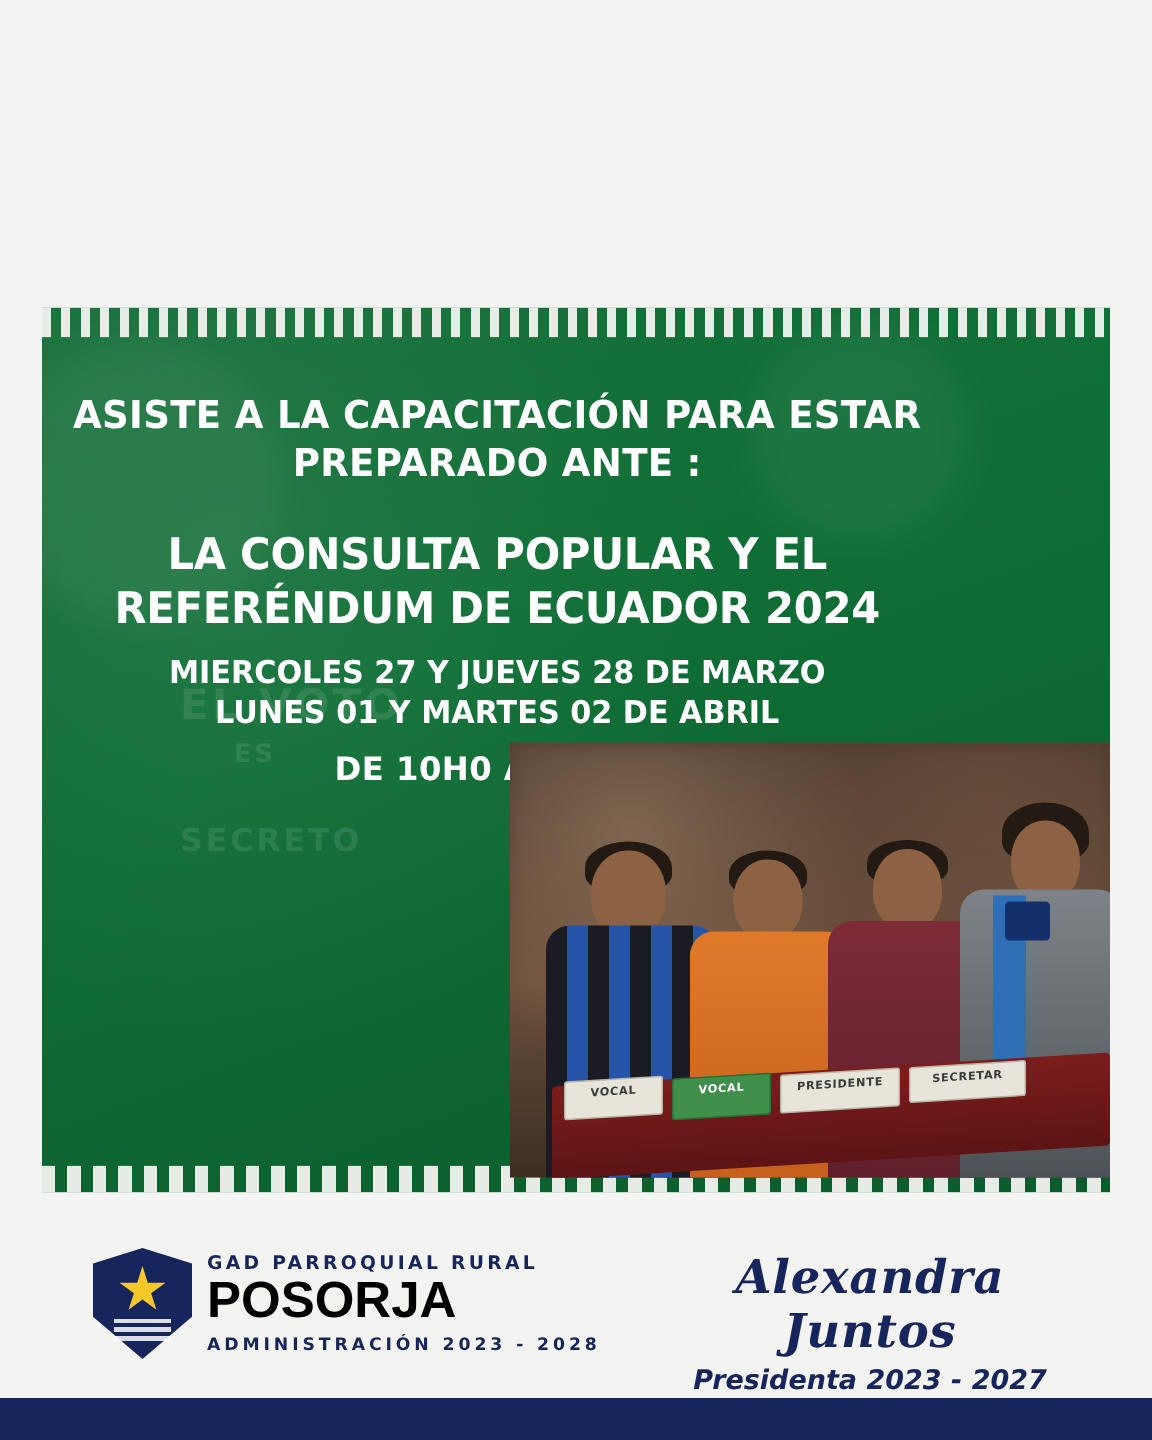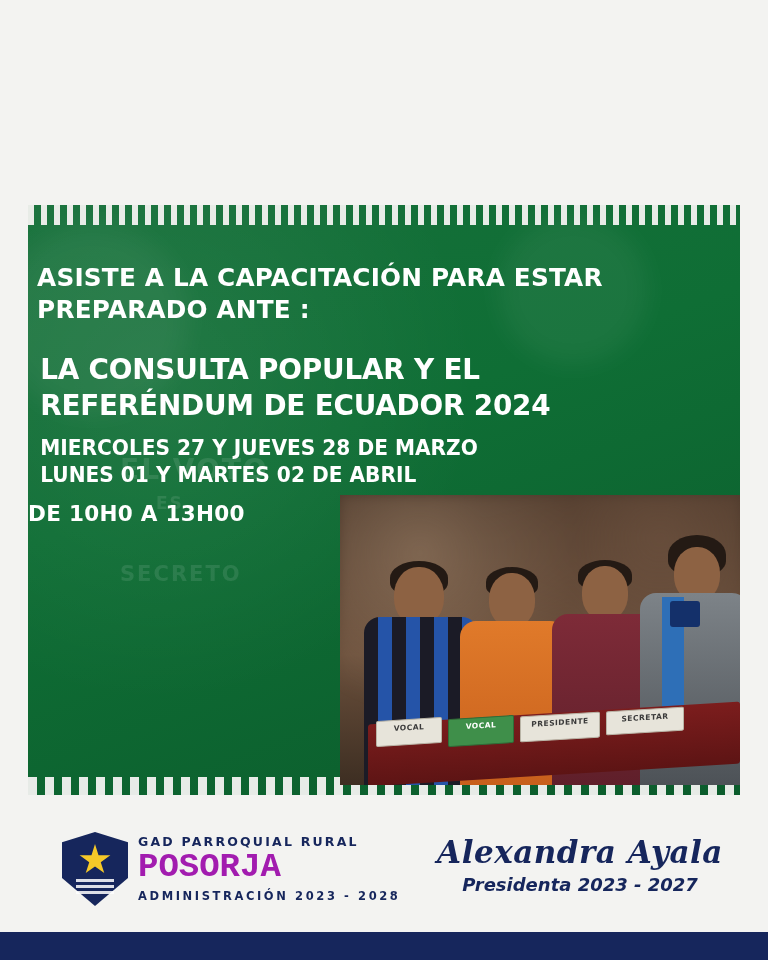--- a/index.html
+++ b/index.html
@@ -111,35 +111,36 @@
   
   .ghost-text {
     position: absolute;
     color: rgba(255,255,255,0.10);
     font-weight: 700;
     font-family: "DejaVu Sans", sans-serif;
     letter-spacing: 2px;
   }
   .ghost-1 { top: 248px; left: 92px; font-size: 28px; }
   .ghost-2 { top: 288px; left: 128px; font-size: 17px; }
-  .ghost-3 { top: 357px; left: 92px; font-size: 21px; }
+  .ghost-3 { top: 343px; left: 92px; font-size: 21px; }
 
   .ghost-blob {
     position: absolute;
     border-radius: 50%;
     background: rgba(255,255,255,0.05);
     filter: blur(12px);
   }
 
   
   .panel-text {
     position: absolute;
     top: 56px;
     left: 0;
     width: 607px;
+    text-align: center;
     color: #ffffff;
   }
   .line-assist {
     font-size: 25.5px;
     font-weight: 700;
     line-height: 1.26;
     letter-spacing: 0.2px;
     font-family: "DejaVu Sans", sans-serif;
     transform: scaleX(0.97);
   }
@@ -293,24 +294,24 @@
   }
   .gad-text { position: absolute; left: 138px; top: 14px; width: 300px; }
   .gad-small {
     font-family: "DejaVu Sans", sans-serif;
     font-size: 12.5px;
     font-weight: 700;
     color: #16265c;
     letter-spacing: 2.2px;
   }
   .gad-big {
-    font-family: Liberation Mono, monospace;
+    font-family: Liberation Sans, sans-serif;
     font-size: 34px;
     font-weight: 900;
-    color: #a21caf;
+    color: #000000;
     letter-spacing: 0px;
     line-height: 1.05;
     margin-top: 1px;
   }
   .gad-admin {
     font-family: "DejaVu Sans", sans-serif;
     font-size: 11.5px;
     font-weight: 700;
     color: #16265c;
     letter-spacing: 2.6px;
@@ -428,19 +429,19 @@
       <div class="star"></div>
       <div class="shield-lines"></div>
     </div>
     <div class="gad-text">
       <div class="gad-small">GAD PARROQUIAL RURAL</div>
       <div class="gad-big">POSORJA</div>
       <div class="gad-admin">ADMINISTRACIÓN 2023 - 2028</div>
     </div>
 
     <div class="signature-block">
-      <div class="sig-name">Alexandra Ayala</div>
+      <div class="sig-name">Alexandra Juntos</div>
       <div class="sig-role">Presidenta 2023 - 2027</div>
     </div>
   </div>
 
   <div class="bottom-bar"></div>
 </div>
 
 </body></html>

